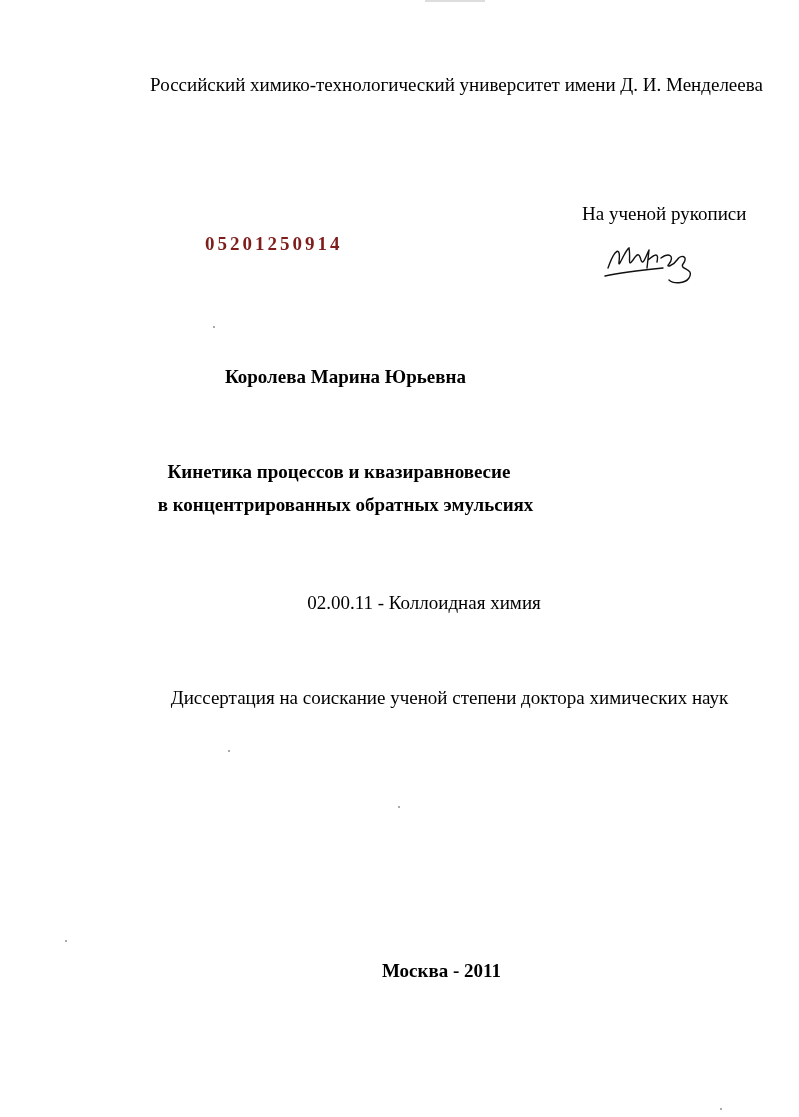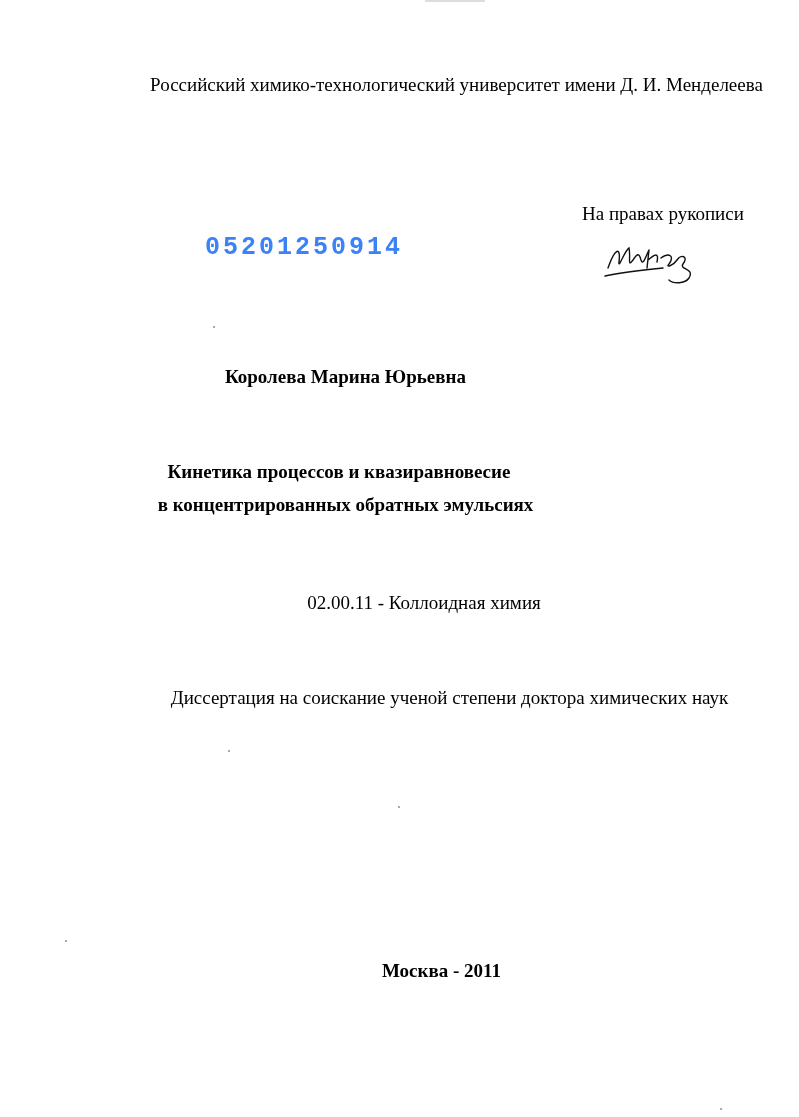--- a/index.html
+++ b/index.html
@@ -4,41 +4,41 @@
   <style>
     html, body { margin: 0; padding: 0; background: #ffffff; }
     body {
       width: 799px; height: 1117px; position: relative; overflow: hidden;
       font-family: "Liberation Serif", serif; color: #000;
     }
     .abs { position: absolute; white-space: nowrap; }
     .university { left: 0; width: 799px; top: 74px; text-align: center; font-size: 19px; padding-left: 114px; box-sizing: border-box; }
     .rights { left: 582px; top: 203px; font-size: 19px; }
     .barcode {
-      left: 205px; top: 233px; font-size: 25px; font-weight: bold;
-      letter-spacing: 3px; color: #3b82f6; font-family: Liberation Mono, monospace;
+      left: 205px; top: 233px; font-size: 19px; font-weight: bold;
+      letter-spacing: 3px; color: #7f1d1d; font-family: Liberation Serif, serif;
     }
     .signature { left: 603px; top: 238px; width: 110px; height: 50px; }
     .author { left: 0; width: 651px; top: 366px; text-align: center; font-size: 19px; font-weight: bold; padding-left: 40px; box-sizing: border-box; }
     .title1 { left: 0; width: 662px; top: 461px; text-align: center; font-size: 19px; font-weight: bold; padding-left: 16px; box-sizing: border-box; }
     .title2 { left: 0; width: 675px; top: 494px; text-align: center; font-size: 19px; font-weight: bold; padding-left: 16px; box-sizing: border-box; }
     .specialty { left: 0; width: 799px; top: 592px; text-align: center; font-size: 19px; padding-left: 49px; box-sizing: border-box; }
     .dissertation { left: 0; width: 799px; top: 687px; text-align: center; font-size: 19px; padding-left: 100px; box-sizing: border-box; }
     .city-year { left: 0; width: 799px; top: 960px; text-align: center; font-size: 19px; font-weight: bold; padding-left: 84px; box-sizing: border-box; }
     .topmark { left: 425px; top: 0; width: 60px; height: 2px; background: #ddd; }
     .dot { position: absolute; width: 2px; height: 2px; background: #aaa; }
   </style>
 </head>
 <body>
 
 <div class="abs topmark"></div>
 
 <div class="abs university">Российский химико-технологический университет имени Д. И. Менделеева</div>
 
-<div class="abs rights">На правах рукописи</div>
+<div class="abs rights">На ученой рукописи</div>
 
 <div class="abs barcode">05201250914</div>
 
 <svg class="abs signature" viewBox="0 0 110 50">
   <path d="M5 30 C12 10, 18 8, 16 24 C15 32, 22 12, 26 10 C28 20, 24 30, 30 22 C34 16, 36 14, 38 22 C40 28, 42 20, 46 12 M46 12 L44 30 M45 22 C52 16, 56 14, 54 24 M58 20 C66 14, 72 18, 66 26 C62 30, 70 28, 74 22 C78 16, 86 18, 80 26 C76 32, 92 30, 86 40 C82 46, 70 46, 66 42 M2 38 C20 34, 40 32, 60 30" fill="none" stroke="#111" stroke-width="1.4" stroke-linecap="round"></path>
 </svg>
 
 <div class="abs author">Королева Марина Юрьевна</div>
 
 <div class="abs title1">Кинетика процессов и квазиравновесие</div>

